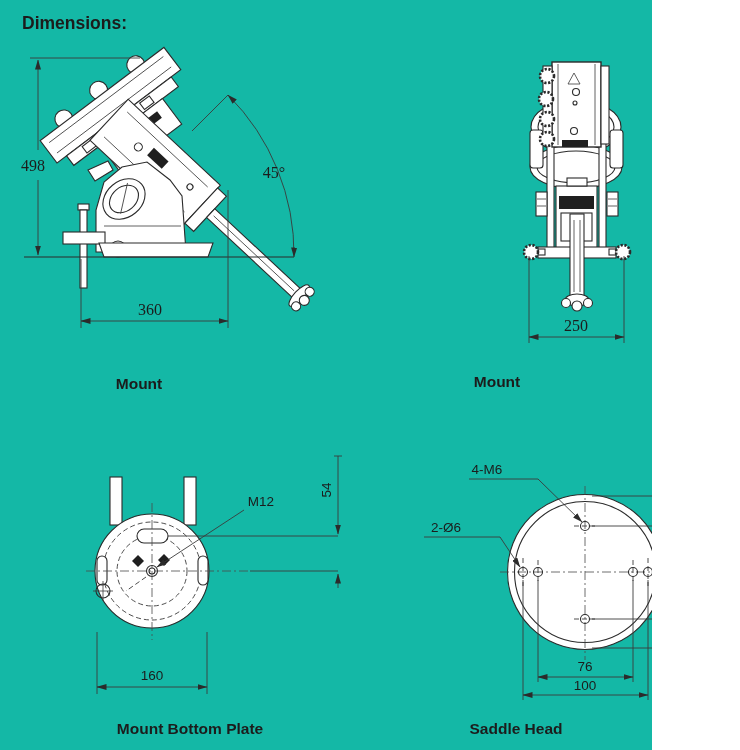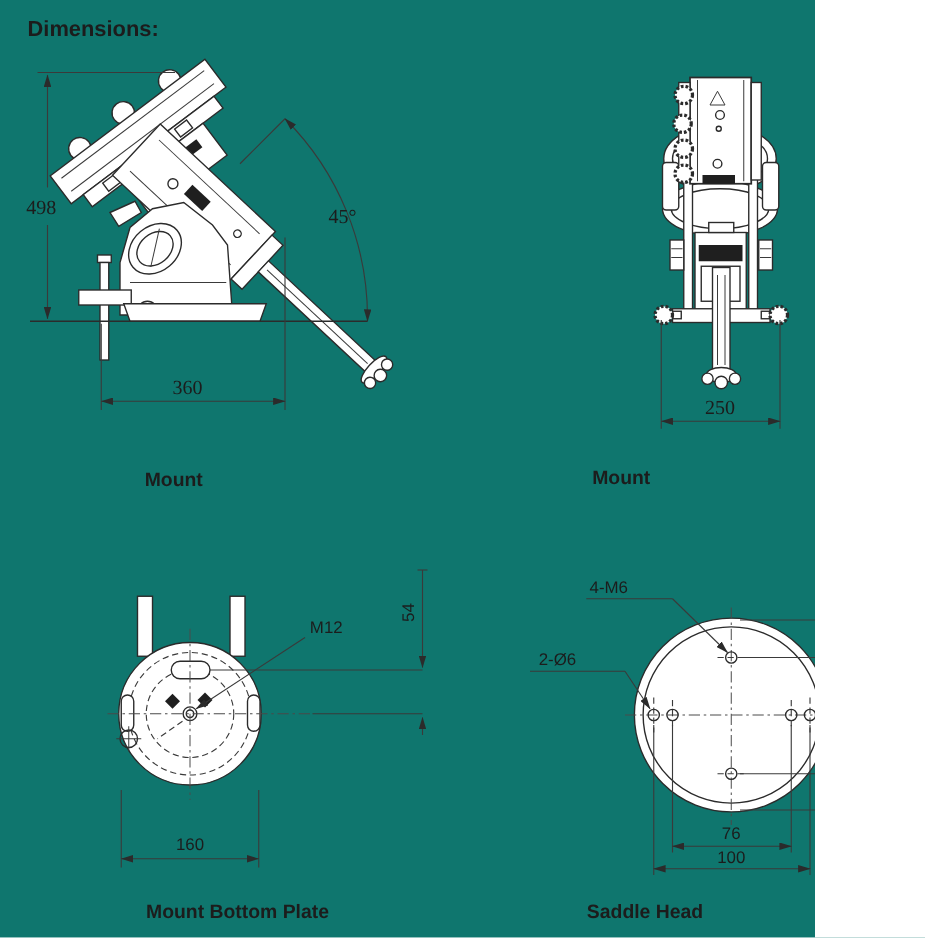--- a/index.html
+++ b/index.html
@@ -1,16 +1,16 @@
 <!DOCTYPE html>
 <html><head>
 <meta charset="utf-8">
 <style>
   html,body{margin:0;padding:0;background:#ffffff;}
-  .page{position:relative;width:652px;height:750px;background:#0f766e;overflow:hidden;
+  .page{position:relative;width:652px;height:750px;background:#14b8a6;overflow:hidden;
         font-family:"Liberation Sans",sans-serif;}
   svg{display:block;}
   
   .ln{fill:none;stroke:#2b2b2b;stroke-width:1.1;}
   .fw{fill:#ffffff;stroke:#2b2b2b;stroke-width:1.1;}
   .fw2{fill:#ffffff;stroke:#2b2b2b;stroke-width:1.4;}
   .dk{fill:#1f1f1f;stroke:none;}
   .thin{fill:none;stroke:#3a3a3a;stroke-width:0.8;}
   .dim{fill:none;stroke:#3a3a3a;stroke-width:0.9;}
   .cl{fill:none;stroke:#4a4a4a;stroke-width:0.8;stroke-dasharray:9 3 2 3;}

